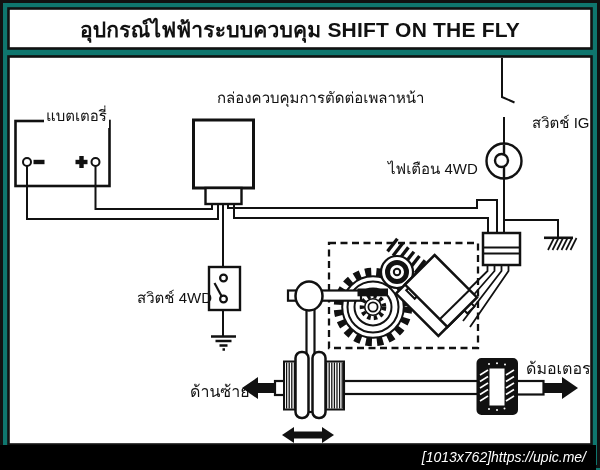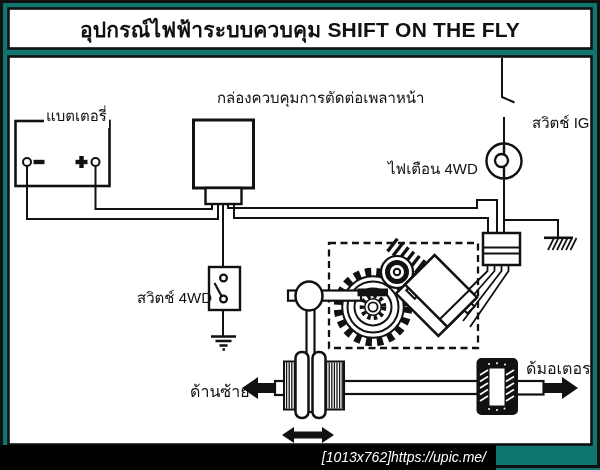--- a/index.html
+++ b/index.html
@@ -1,21 +1,21 @@
 <!DOCTYPE html>
 <html><head>
 <meta charset="utf-8">
 <style>
   html,body{margin:0;padding:0;background:#888;}
   .page{position:relative;width:600px;height:470px;background:#0f766e;overflow:hidden;
         font-family:"Liberation Sans",sans-serif;color:#111;}
   .lbl{position:absolute;white-space:nowrap;color:#111;background:transparent;}
   .title-box{position:absolute;left:0;top:0;width:600px;text-align:center;
              font-size:21px;font-weight:bold;padding-top:13px;letter-spacing:.2px;}
-  .wm-bar{position:absolute;left:0;top:445px;width:496px;height:25px;background:#000;
+  .wm-bar{position:absolute;left:0;top:445px;width:596px;height:25px;background:#000;
           color:#fff;text-align:right;font-size:14px;line-height:24px;
           font-style:italic;padding-right:0;box-sizing:border-box;}
   .wm-bar span{padding-right:10px;}
   svg{position:absolute;left:0;top:0;}
 </style>
 </head>
 <body>
 
 <div class="page">
 

